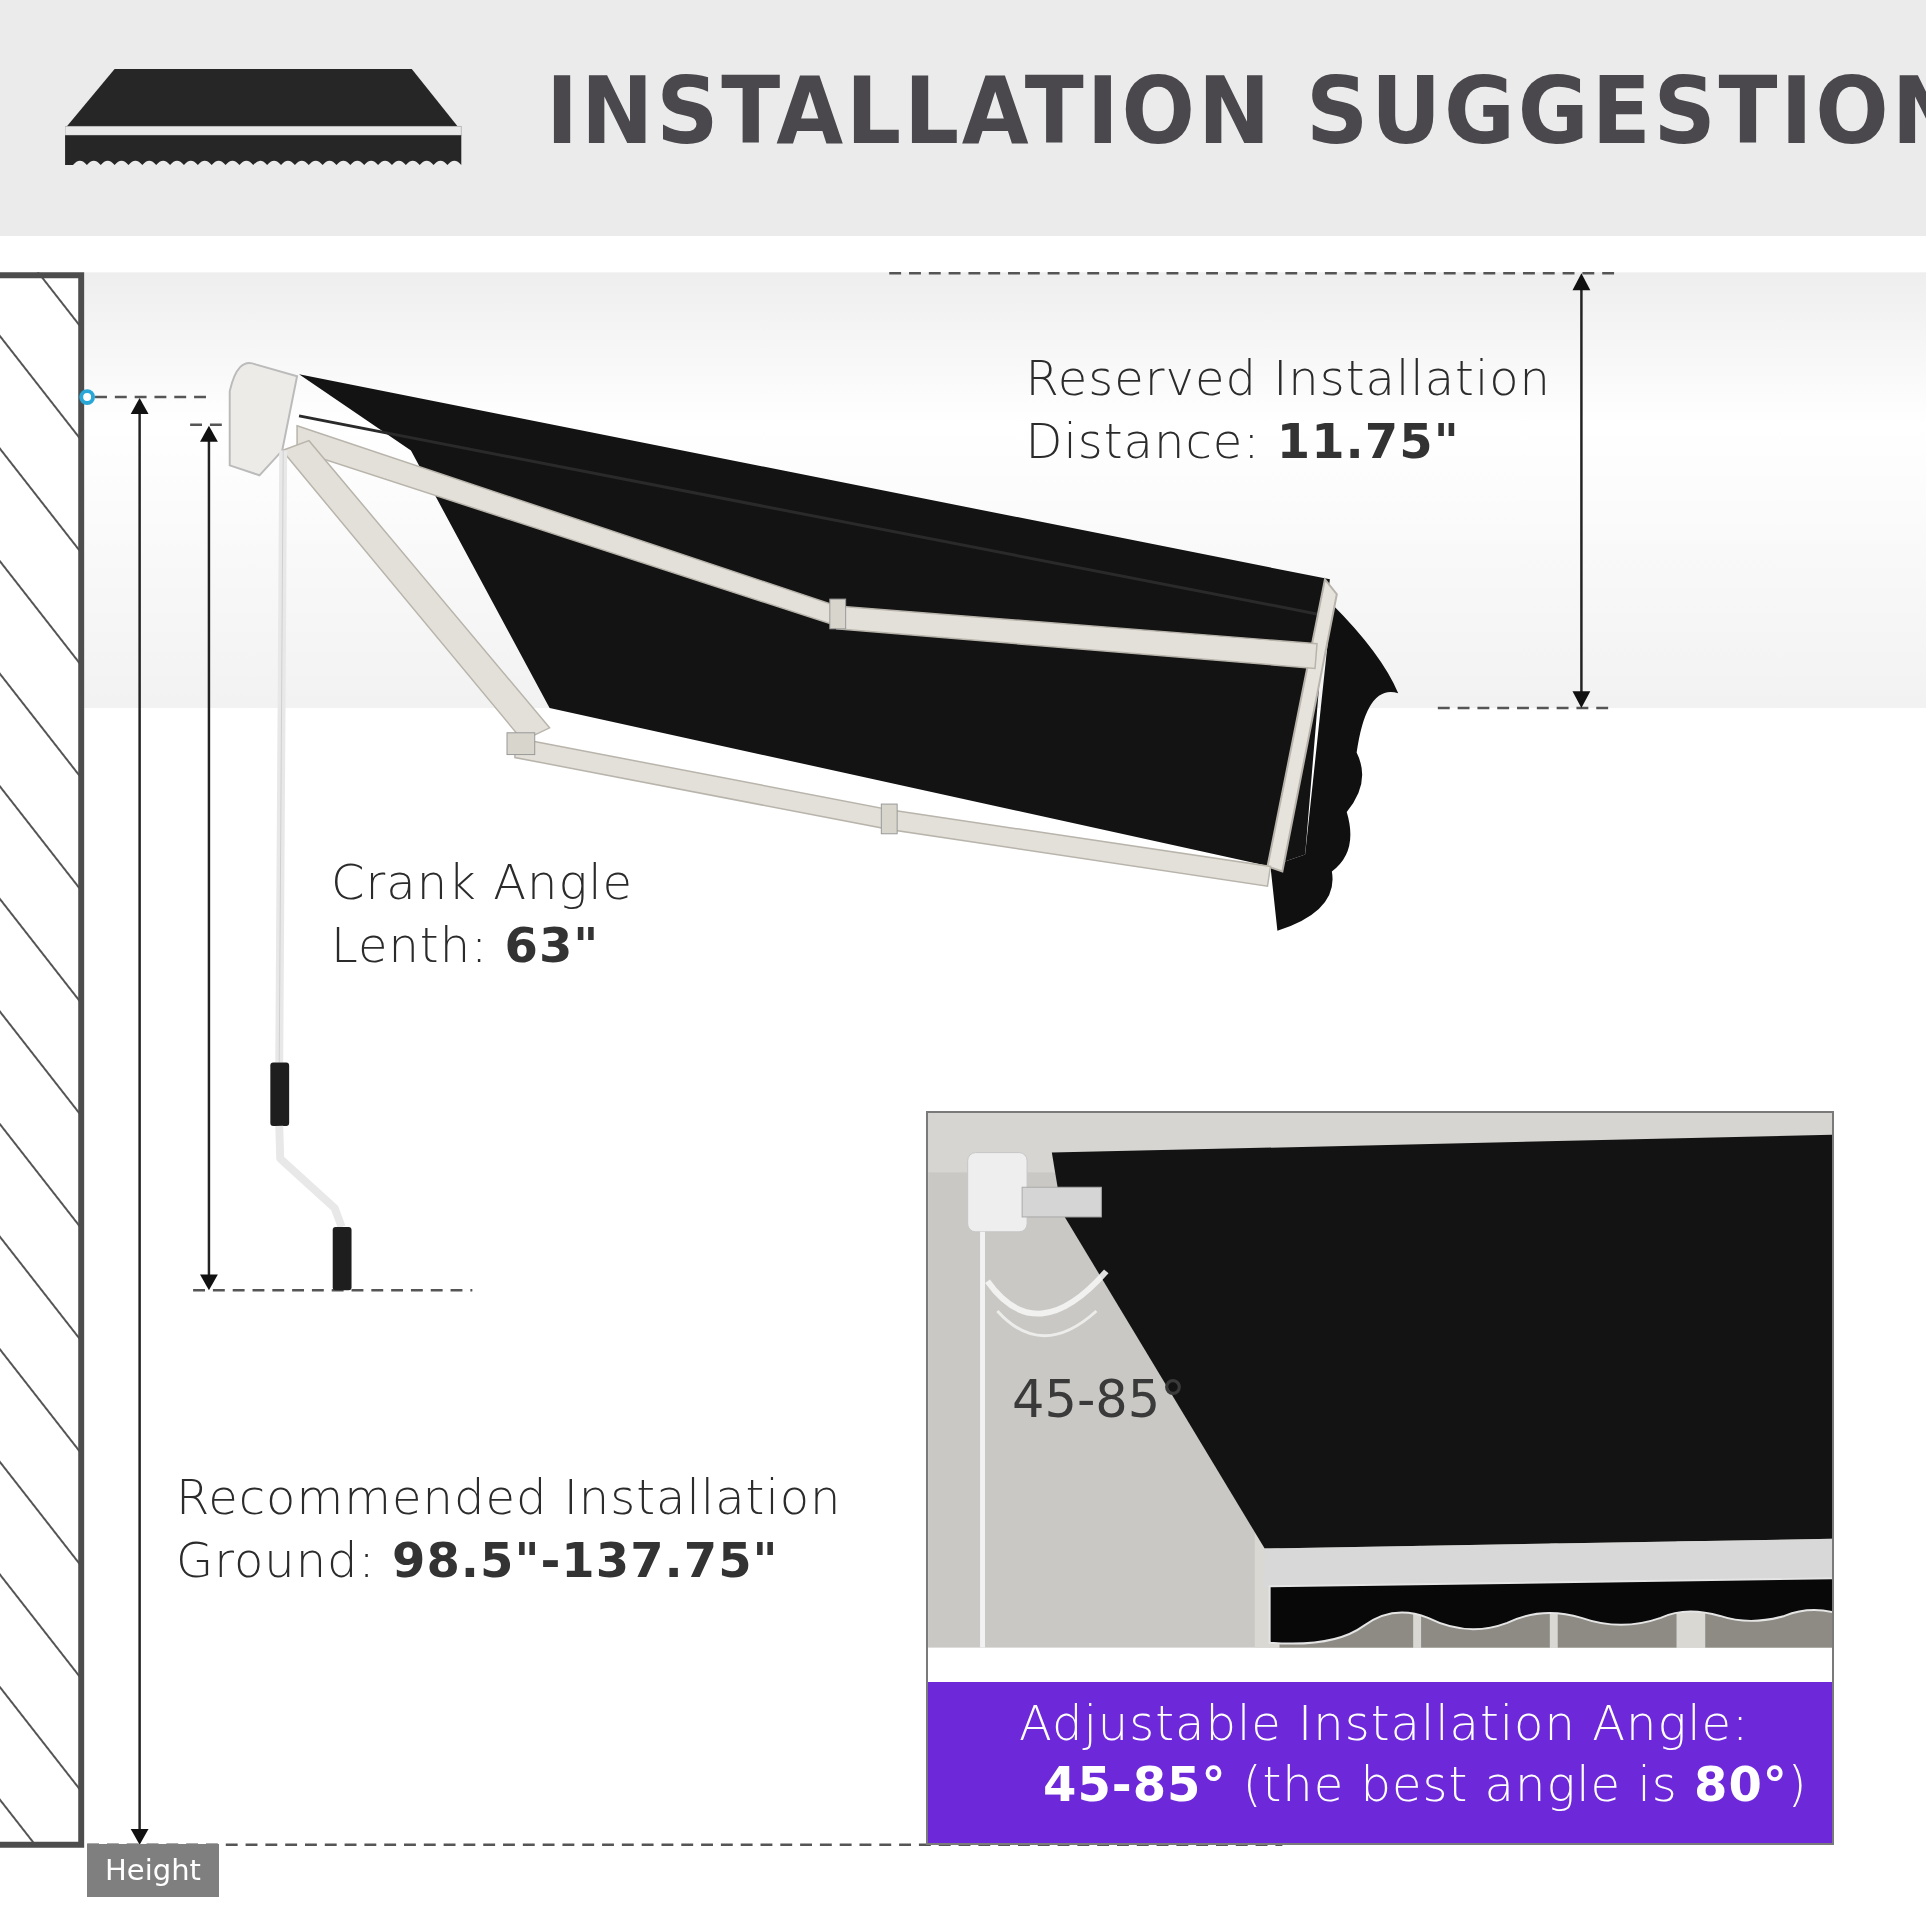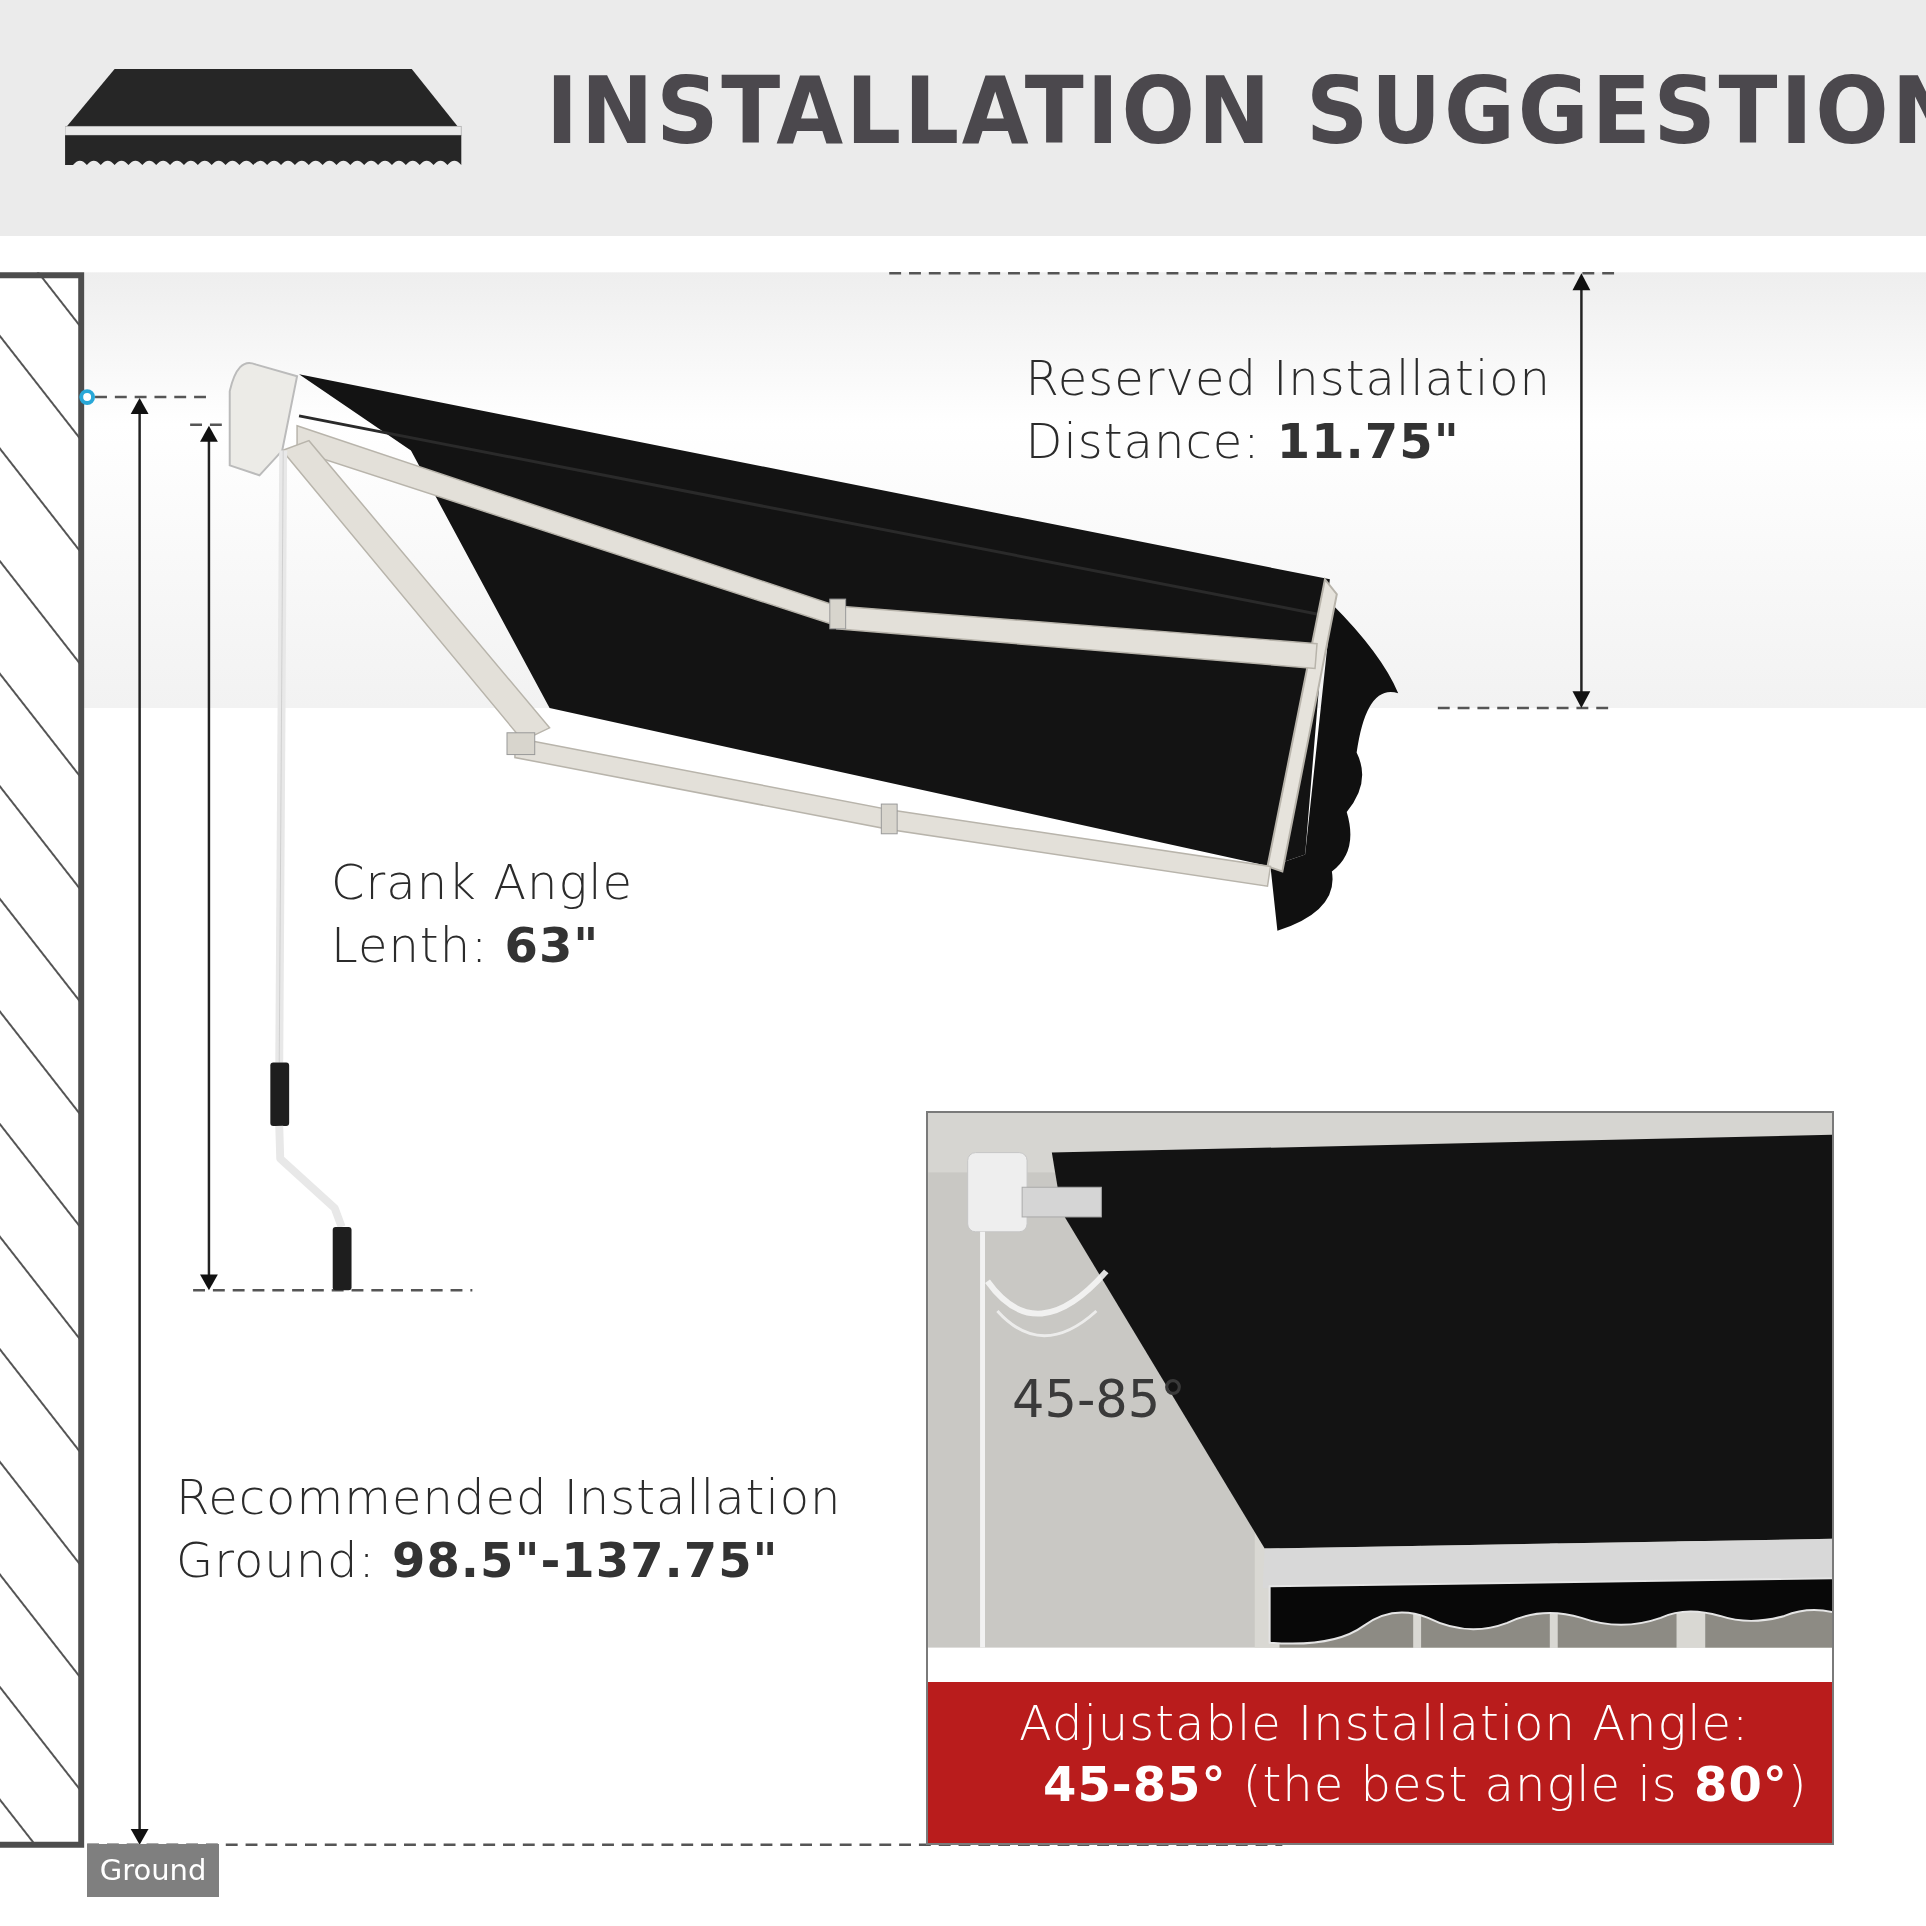--- a/index.html
+++ b/index.html
@@ -6,21 +6,21 @@
   body{width:1927px;height:1927px;position:relative;overflow:hidden;background:#ffffff;font-family:"DejaVu Sans",sans-serif;}
   .header{position:absolute;left:0;top:0;width:1927px;height:236px;background:#ebebeb;}
   .header-icon{position:absolute;left:65px;top:69px;width:436px;height:105px;}
   .header-title{position:absolute;left:546px;top:57px;font-family:"DejaVu Sans",sans-serif;font-weight:bold;font-size:93px;letter-spacing:3px;color:#4b484d;white-space:nowrap;transform:scaleX(0.93);transform-origin:left top;}
   .scene{position:absolute;left:0;top:0;width:1927px;height:1927px;}
   .label{position:absolute;color:#2b2b2b;font-family:"DejaVu Sans",sans-serif;font-weight:300;font-size:48px;line-height:63px;white-space:nowrap;letter-spacing:1px;}
   .label b{font-weight:bold;color:#333;}
   .label.right{}
   .ground-tag{position:absolute;left:87px;top:1844px;width:132px;height:53px;background:#7f7f7f;color:#ffffff;font-size:29px;line-height:53px;text-align:center;font-family:"DejaVu Sans",sans-serif;}
   .inset{position:absolute;left:926px;top:1111px;width:908px;height:734px;border:2px solid #7a7a7a;box-sizing:border-box;overflow:hidden;}
-  .inset-caption{position:absolute;left:0;bottom:0;width:100%;height:161px;background:#b91c1c;color:#ffffff;text-align:center;}
+  .inset-caption{position:absolute;left:0;bottom:0;width:100%;height:161px;background:#6d28d9;color:#ffffff;text-align:center;}
   .inset-caption .l1{position:absolute;left:91px;top:10px;font-size:48px;line-height:63px;font-weight:300;white-space:nowrap;letter-spacing:1px;}
   .inset-caption .l2{position:absolute;left:91px;top:71px;font-size:48px;line-height:63px;font-weight:300;white-space:nowrap;letter-spacing:1px;margin-left:24px;}
   .inset-caption b{font-weight:bold;}
   .inset-angle{position:absolute;left:91px;top:262px;font-size:51px;color:#3a3a3a;font-weight:500;}
 </style>
 </head>
 <body>
 
 <div class="header">
   <svg class="header-icon" viewBox="0 0 440 106">
@@ -113,21 +113,21 @@
 <div class="label" style="left:331px;top:851px;">
   <div>Crank Angle</div>
   <div><span>Lenth: </span><b>63"</b></div>
 </div>
 
 <div class="label" style="left:176px;top:1466px;">
   <div>Recommended Installation</div>
   <div><span>Ground: </span><b>98.5"-137.75"</b></div>
 </div>
 
-<div class="ground-tag">Ground</div>
+<div class="ground-tag">Height</div>
 
 <div class="inset">
   <svg width="908" height="694" viewBox="0 0 917 701" style="position:absolute;left:0;top:0;">
     <rect x="0" y="0" width="917" height="540" fill="#c9c8c4"></rect>
     <rect x="0" y="0" width="917" height="60" fill="#d6d5d1"></rect>
 
     <rect x="330" y="300" width="590" height="240" fill="#d9d8d3"></rect>
     <rect x="355" y="360" width="135" height="180" fill="#8d8b84"></rect>
     <rect x="498" y="360" width="130" height="180" fill="#8d8b84"></rect>
     <rect x="636" y="360" width="120" height="180" fill="#8d8b84"></rect>

